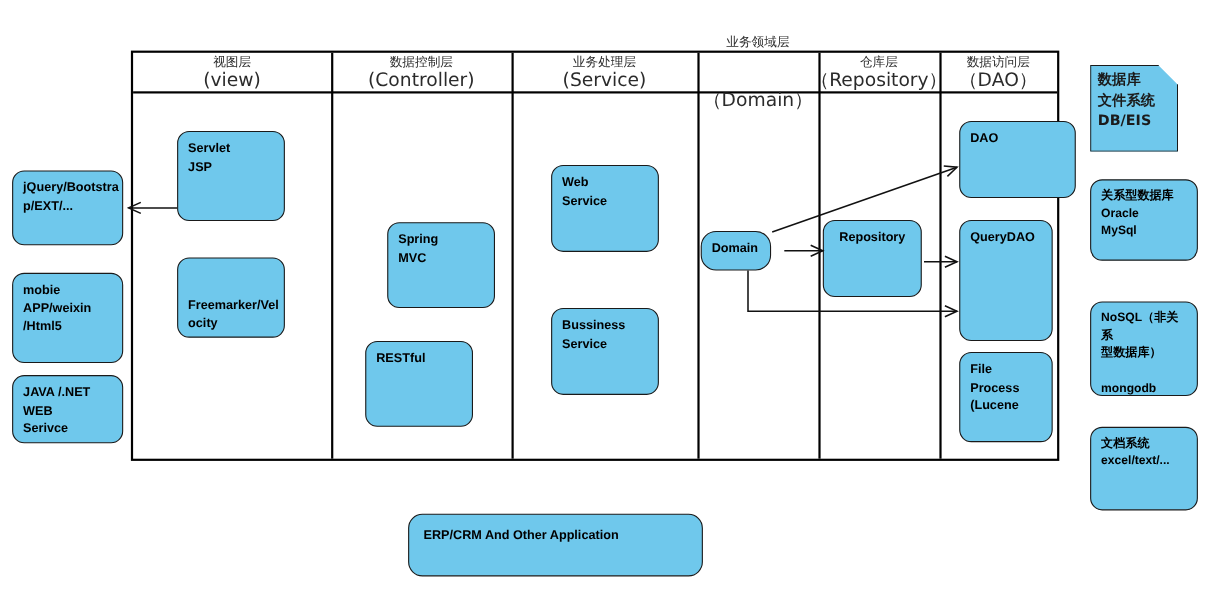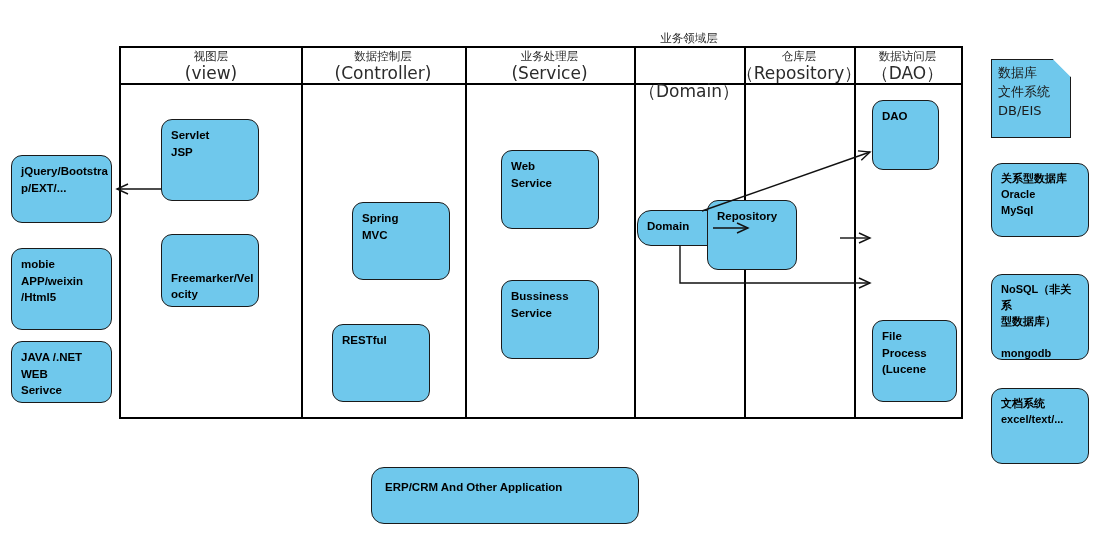--- a/index.html
+++ b/index.html
@@ -106,20 +106,21 @@
   .note .note-text {
     position: absolute;
     left: 7px;
     top: 5px;
     right: 4px;
     font-size: 13px;
     color: #1b1b1b;
     line-height: 1.45;
     white-space: pre-line;
     font-family: "DejaVu Sans", sans-serif;
+    font-weight: bold;
   }
 
   svg.overlay {
     position: absolute;
     left: 0; top: 0;
     width: 1104px;
     height: 541px;
     pointer-events: none;
   }
 </style>
@@ -174,32 +175,33 @@
 
   <div class="node" style="left:161px;top:119px;width:98px;height:82px;">Servlet
 JSP</div>
   <div class="node" style="left:161px;top:234px;width:98px;height:73px;">
     <span style="display:block;padding-top:11px;">Freemarker/Vel
 ocity</span>
   </div>
 
   <div class="node" style="left:332px;top:202px;width:98px;height:78px;margin-left:20px;">Spring
 MVC</div>
-  <div class="node" style="left:332px;top:310px;width:98px;height:78px;margin-top:14px;">RESTful</div>
+  <div class="node" style="left:332px;top:310px;width:98px;height:78px;">RESTful</div>
 
   <div class="node" style="left:501px;top:150px;width:98px;height:79px;">Web
 Service</div>
   <div class="node" style="left:501px;top:280px;width:98px;height:79px;">Bussiness
 Service</div>
 
-  <div class="node" style="left:637px;top:210px;width:85px;height:36px;border-radius:14px;">Domain</div>
-
-  <div class="node" style="left:707px;top:200px;width:90px;height:70px;">Repository</div>
-
-  <div class="node" style="left:872px;top:100px;width:67px;height:70px;">DAO</div>
+  <div class="node" style="left:637px;top:210px;width:64px;height:36px;border-radius:14px;">Domain</div>
+
+  <div class="node" style="left:748px;top:200px;width:90px;height:70px;text-align:center;">Repository</div>
+
+  <div class="node" style="left:872px;top:110px;width:106px;height:70px;">DAO</div>
+  <div class="node" style="left:872px;top:200px;width:85px;height:110px;">QueryDAO</div>
   <div class="node" style="left:872px;top:320px;width:85px;height:82px;">File
 Process
 (Lucene</div>
 
   <div class="note" style="left:991px;top:59px;width:80px;height:79px;">
     <div class="note-body"></div>
     <div class="note-fold"></div>
     <div class="note-text">数据库
 文件系统
 DB/EIS</div>

